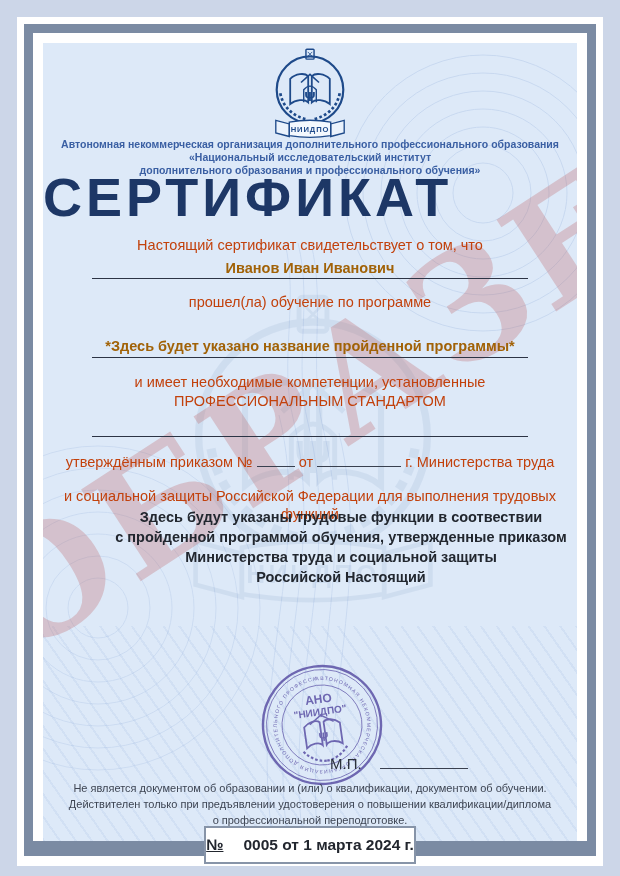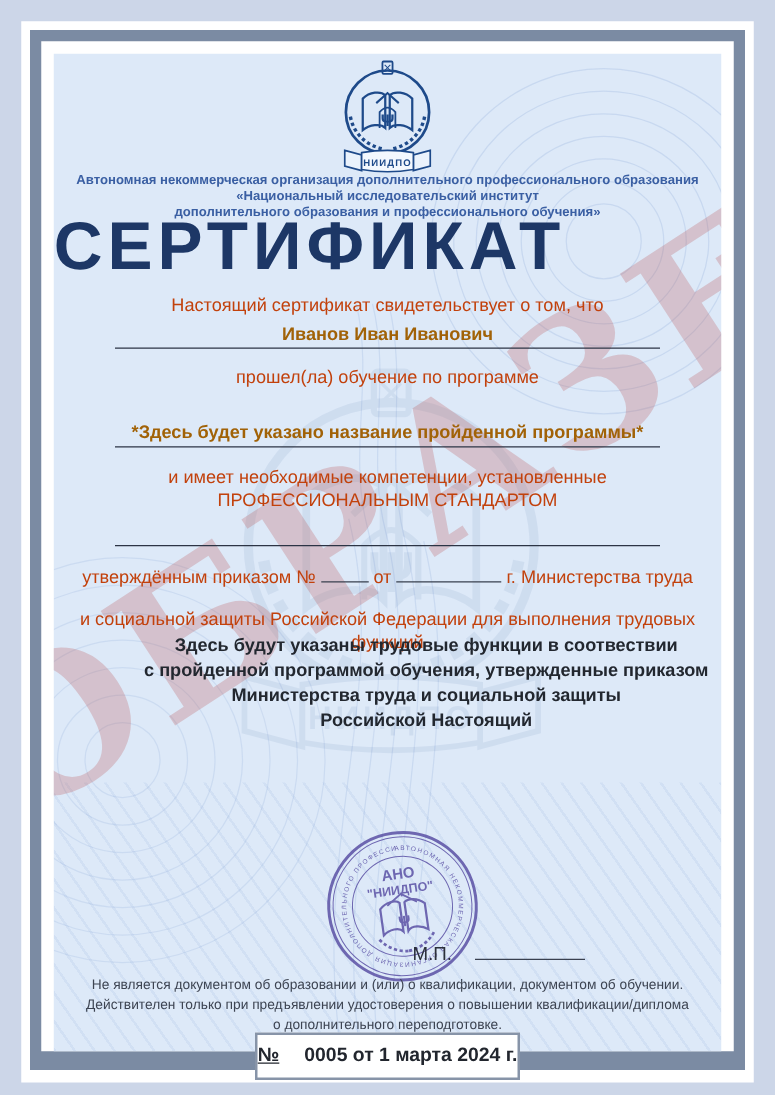--- a/index.html
+++ b/index.html
@@ -176,21 +176,21 @@
         <path d="M84,86 C78,94 69,98 62,98" stroke-width="2.2" stroke-dasharray="2.6,2"></path>
       </g>
       <text x="62" y="78" text-anchor="middle" font-size="12" font-weight="bold" fill="#5b51a5">Ψ</text>
     </svg>
 
     <div class="z mp"><span>М.П.</span>
       <span class="blank" style="width:88px; margin-left:14px"></span></div>
 
     <div class="z foot" style="top:737px">Не является документом об образовании и (или) о квалификации, документом об обучении.</div>
     <div class="z foot" style="top:753px">Действителен только при предъявлении удостоверения о повышении квалификации/диплома</div>
-    <div class="z foot" style="top:769px">о дополнительного переподготовке.</div>
+    <div class="z foot" style="top:769px">о профессиональной переподготовке.</div>
   </div>
 
   <div class="numbox">
     <span class="no">№</span>
     <span>0005 от 1 марта 2024 г.</span>
   </div>
 
 </div>
 
 </body></html>

